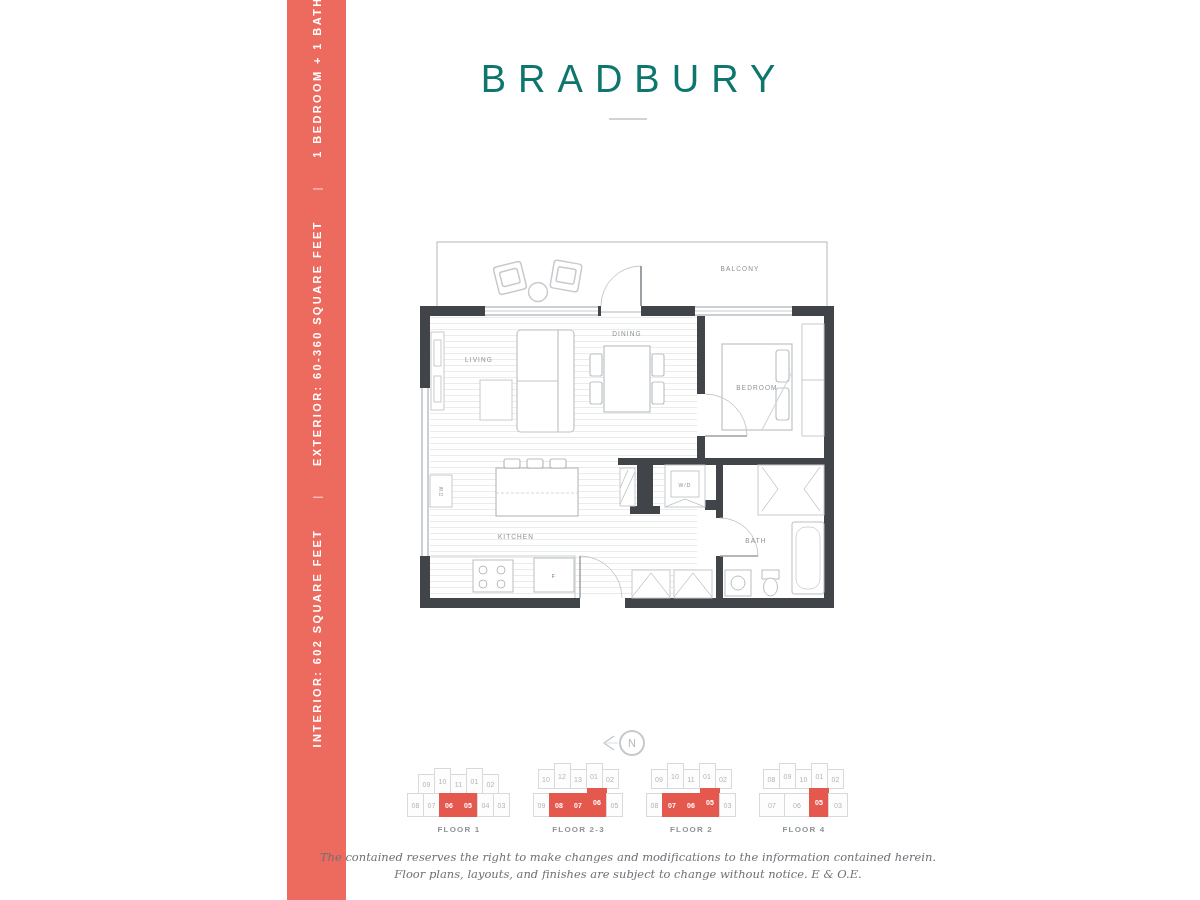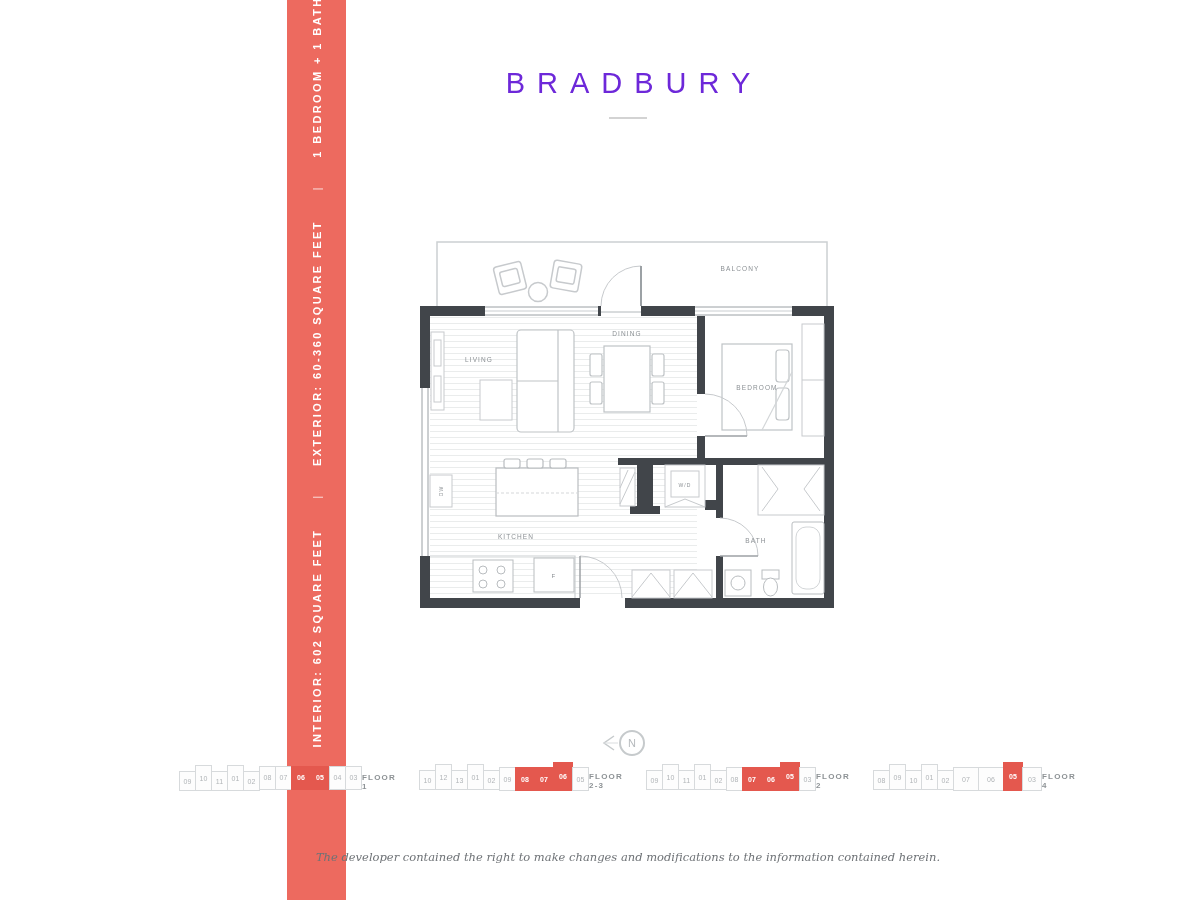--- a/index.html
+++ b/index.html
@@ -8,33 +8,33 @@
 
   
   .stripe{position:absolute;left:287px;top:0;width:59px;height:900px;}
   .stripe-rot{position:absolute;left:50%;top:350px;transform:translate(-50%,-50%) rotate(-90deg);
     display:flex;align-items:center;gap:30px;white-space:nowrap;color:#fff;
     font-size:11px;font-weight:bold;letter-spacing:2.4px;}
   .stripe-rot .sep{font-weight:normal;opacity:.85;letter-spacing:0;font-size:10px;}
 
   
   .header{position:absolute;left:346px;top:50px;width:564px;text-align:center;}
-  .title{font-size:29px;letter-spacing:12px;text-indent:12px;color:#6d28d9;font-weight:400;margin:17px;}
+  .title{font-size:38px;letter-spacing:12px;text-indent:12px;color:#0f766e;font-weight:400;margin:8px;}
   .title-rule{width:38px;height:2px;background:#d3d3d3;margin:17px auto 0;}
 
   
   .plan{position:absolute;left:420px;top:240px;width:414px;height:372px;}
   .plan svg text{font-family:"Liberation Sans",sans-serif;fill:#8b9094;letter-spacing:1.1px;}
 
   
   .compass{position:absolute;left:596px;top:726px;}
 
   
   .keyplans{position:absolute;left:340px;top:763px;width:576px;display:flex;justify-content:center;align-items:flex-end;gap:24px;}
-  .keyplan{display:flex;flex-direction:row;align-items:center;}
+  .keyplan{display:flex;flex-direction:column;align-items:center;}
   .kp-row{display:flex;align-items:flex-end;}
   .kp-row.bottom{margin-top:-1px;}
   .kp-unit{width:17px;height:20px;border:1px solid #d7dadc;background:#fdfdfd;color:#b1b5b8;
     font-size:7px;display:flex;align-items:center;justify-content:center;margin-left:-1px;box-sizing:border-box;}
   .kp-row.bottom .kp-unit{height:24px;}
   .kp-row.top .kp-unit.up{height:26px;}
   .kp-row.bottom .kp-unit.up{height:29px;}
   .kp-unit.hl{color:#fff;border-color:transparent;font-weight:bold;}
   .kp-label{margin-top:8px;font-size:8px;font-weight:bold;letter-spacing:1.2px;color:#8d9295;}
 
@@ -320,16 +320,17 @@
           <div class="kp-unit" style="width: 26px;">07</div>
           <div class="kp-unit" style="width: 26px;">06</div>
           <div class="kp-unit hl up" style="width: 20px; background: rgb(228, 88, 78);">05</div>
           <div class="kp-unit" style="width: 20px;">03</div>
         </div>
         <div class="kp-label">FLOOR 4</div>
       </div>
     </div>
 
   <div class="disclaimer">
-    <div>The developer contained the right to make changes and modifications to the information contained herein.</div>
+    <div>The contained reserves the right to make changes and modifications to the information contained herein.</div>
+    <div>Floor plans, layouts, and finishes are subject to change without notice. E &amp; O.E.</div>
   </div>
 
 </div>
 
 </body></html>

